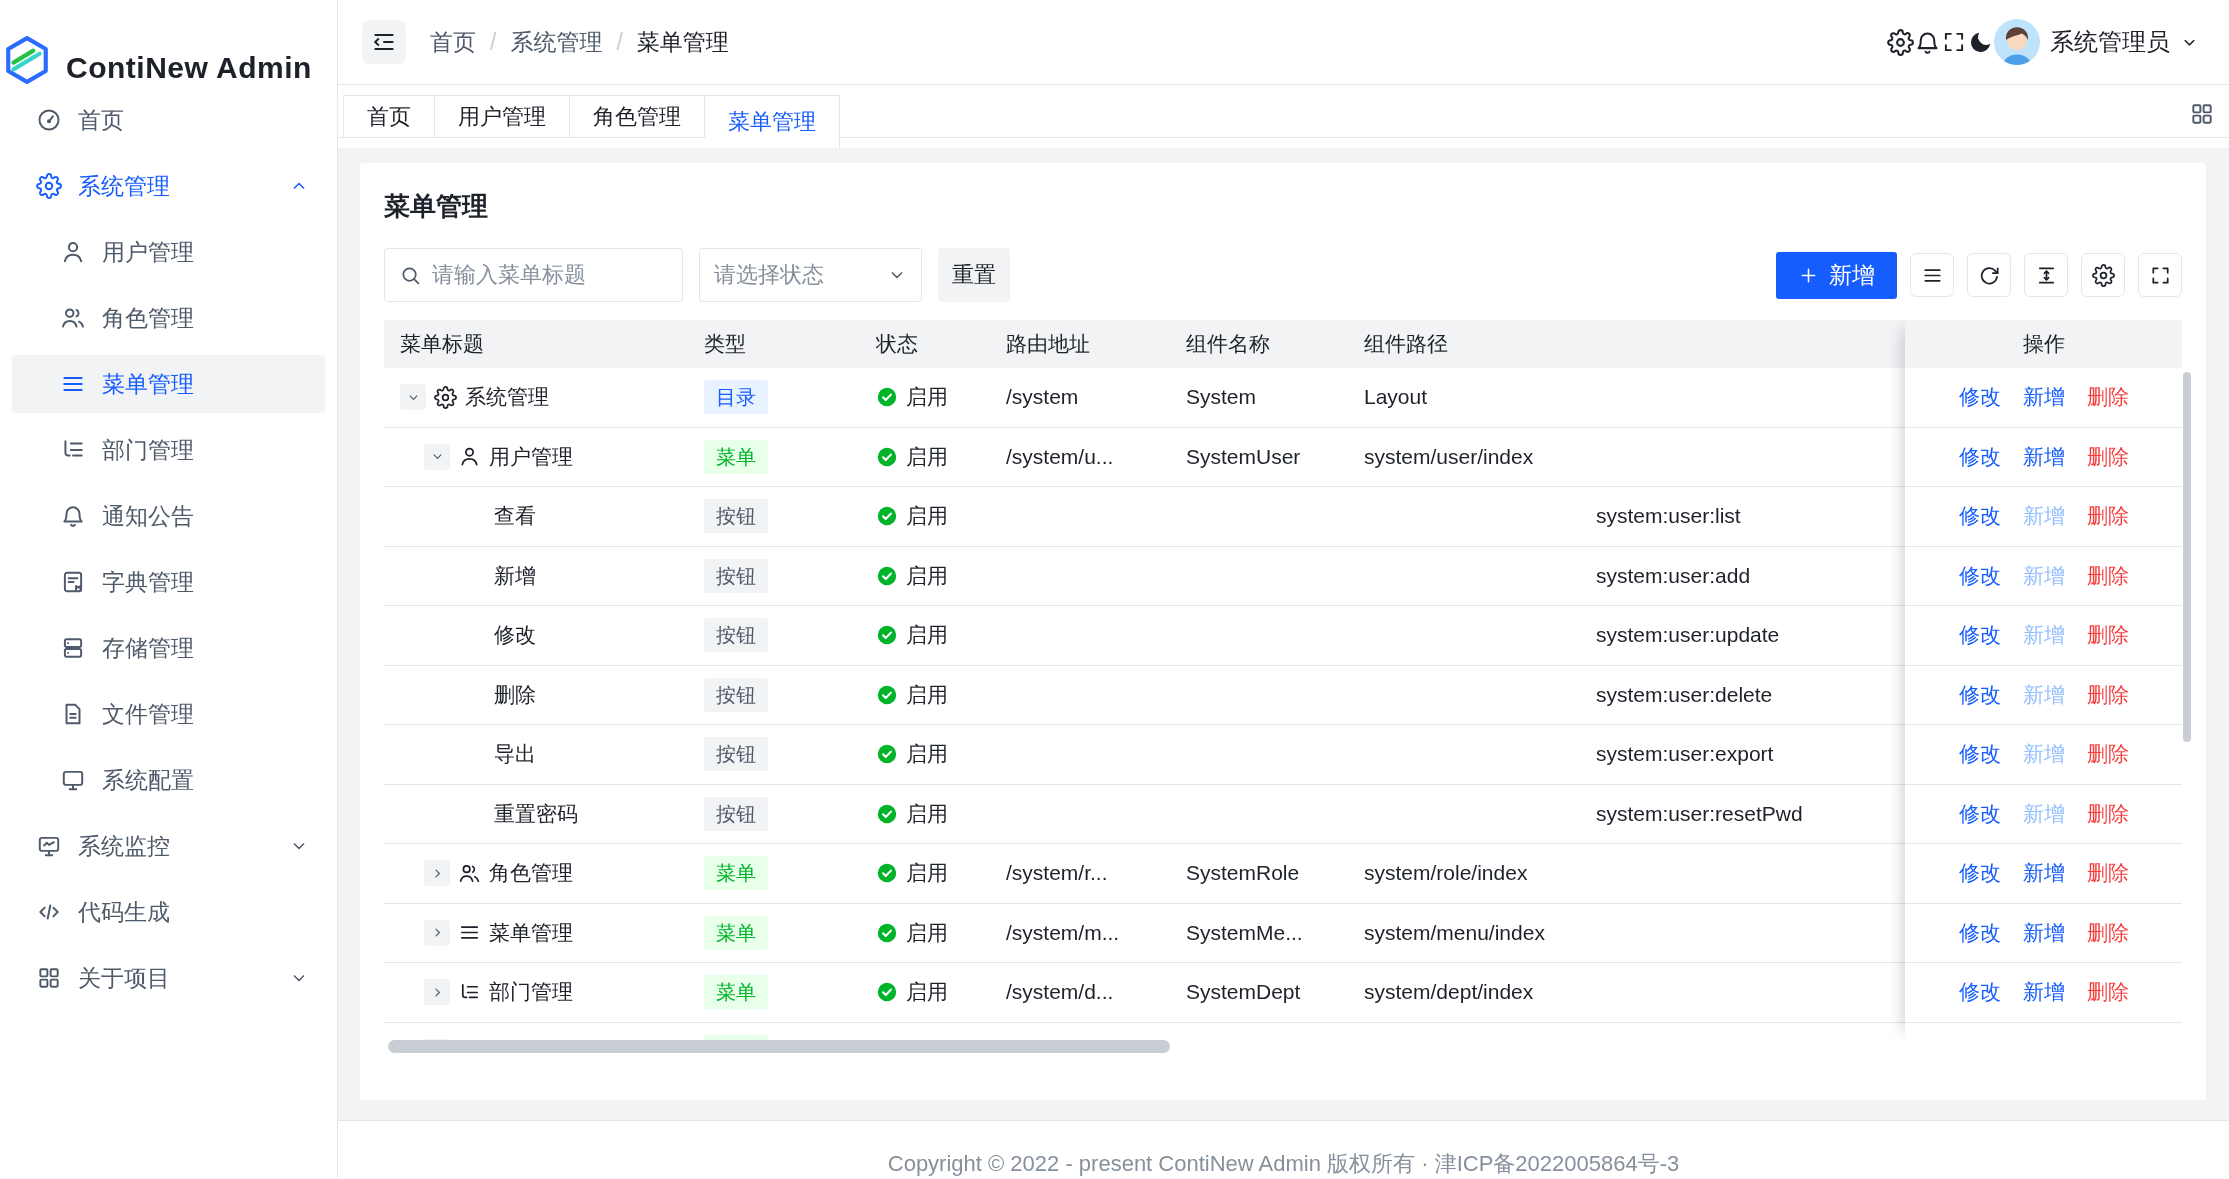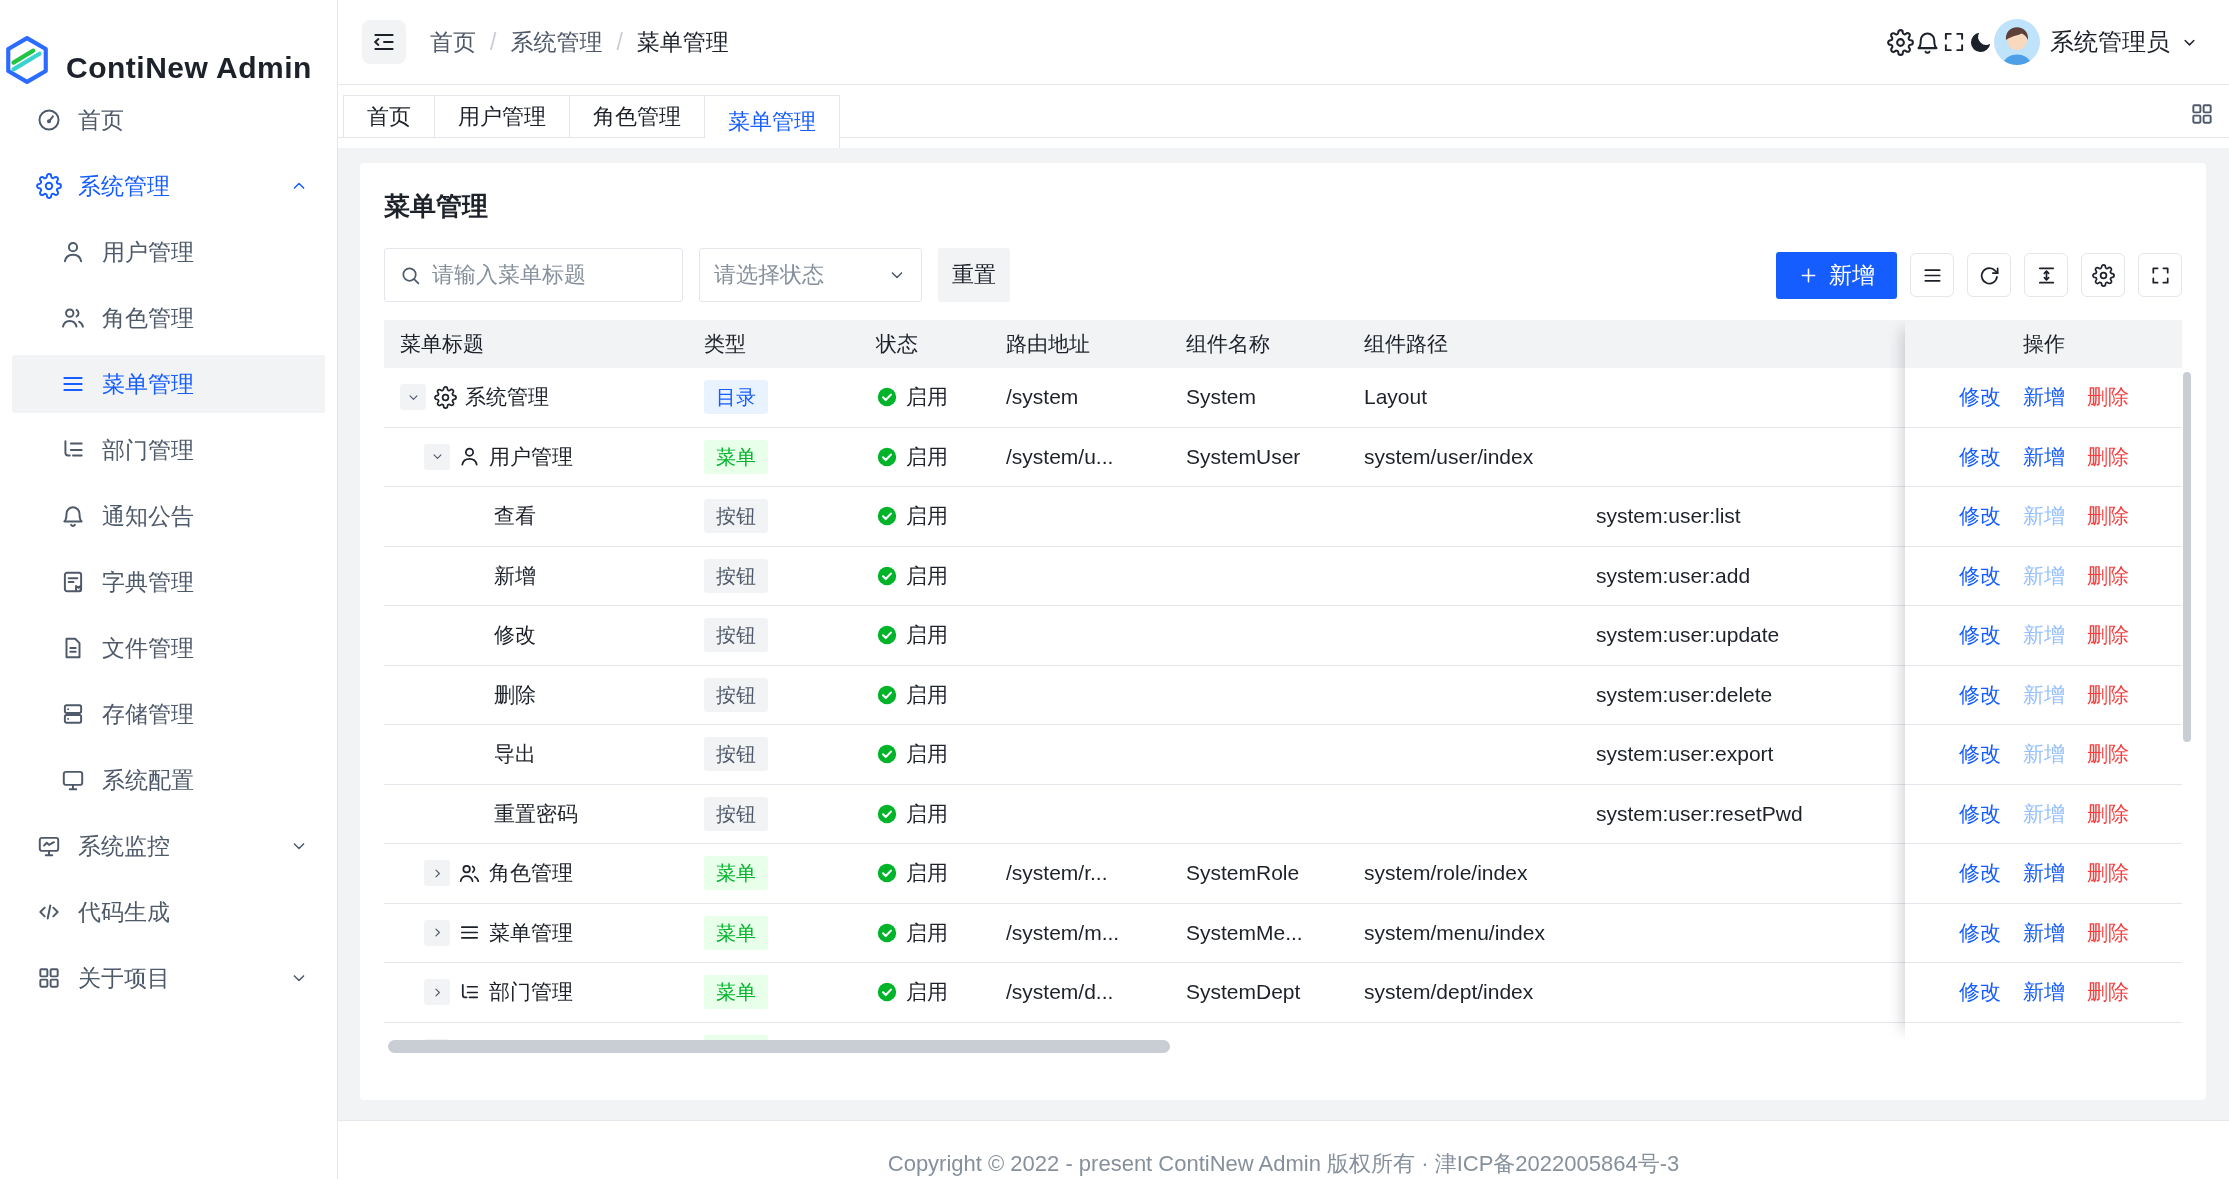--- a/index.html
+++ b/index.html
@@ -163,32 +163,32 @@
         <div class="side-item sub">
           <svg class="ic" viewBox="0 0 24 24" style="width:26px;height:26px" fill="none" stroke="currentColor" stroke-width="1.8" stroke-linecap="round" stroke-linejoin="round">
             <rect x="4.5" y="3.5" width="15" height="17" rx="2"></rect>
             <path d="M8 8.5h8M8 12h4.5"></path>
             <path d="M14.8 20.3v-4.6l2.1 1.5 2.1-1.5v4.6"></path>
           </svg>
           <span>字典管理</span>
         </div>
         <div class="side-item sub">
           <svg class="ic" viewBox="0 0 24 24" style="width:26px;height:26px" fill="none" stroke="currentColor" stroke-width="1.8" stroke-linecap="round" stroke-linejoin="round">
-            <path d="M6 3.5h8l4 4v13H6Z"></path>
-            <path d="M9.5 12h5M9.5 15.5h5"></path>
-          </svg>
-          <span>文件管理</span>
-        </div>
-        <div class="side-item sub">
-          <svg class="ic" viewBox="0 0 24 24" style="width:26px;height:26px" fill="none" stroke="currentColor" stroke-width="1.8" stroke-linecap="round" stroke-linejoin="round">
             <rect x="4.5" y="4" width="15" height="7" rx="1.5"></rect>
             <rect x="4.5" y="13" width="15" height="7" rx="1.5"></rect>
             <path d="M7.5 7.5h.01M7.5 16.5h.01"></path>
           </svg>
           <span>存储管理</span>
+        </div>
+        <div class="side-item sub">
+          <svg class="ic" viewBox="0 0 24 24" style="width:26px;height:26px" fill="none" stroke="currentColor" stroke-width="1.8" stroke-linecap="round" stroke-linejoin="round">
+            <path d="M6 3.5h8l4 4v13H6Z"></path>
+            <path d="M9.5 12h5M9.5 15.5h5"></path>
+          </svg>
+          <span>文件管理</span>
         </div>
         <div class="side-item sub">
           <svg class="ic" viewBox="0 0 24 24" style="width:26px;height:26px" fill="none" stroke="currentColor" stroke-width="1.8" stroke-linecap="round" stroke-linejoin="round">
             <rect x="3.5" y="4.5" width="17" height="12" rx="2"></rect>
             <path d="M9 20.5h6M12 16.5v4"></path>
           </svg>
           <span>系统配置</span>
         </div>
         <div class="side-item">
           <svg class="ic" viewBox="0 0 24 24" style="width:26px;height:26px" fill="none" stroke="currentColor" stroke-width="1.8" stroke-linecap="round" stroke-linejoin="round">

